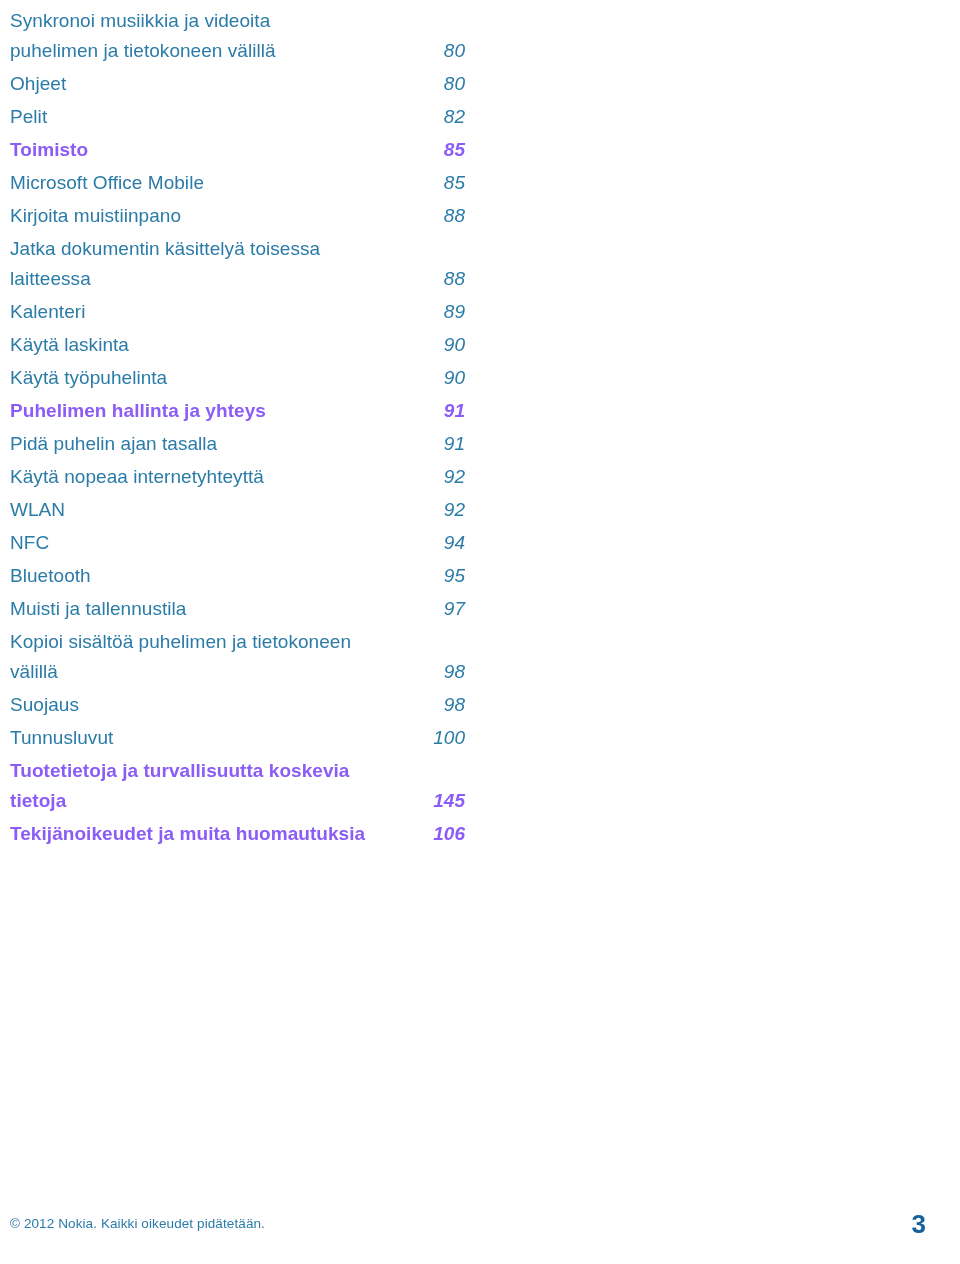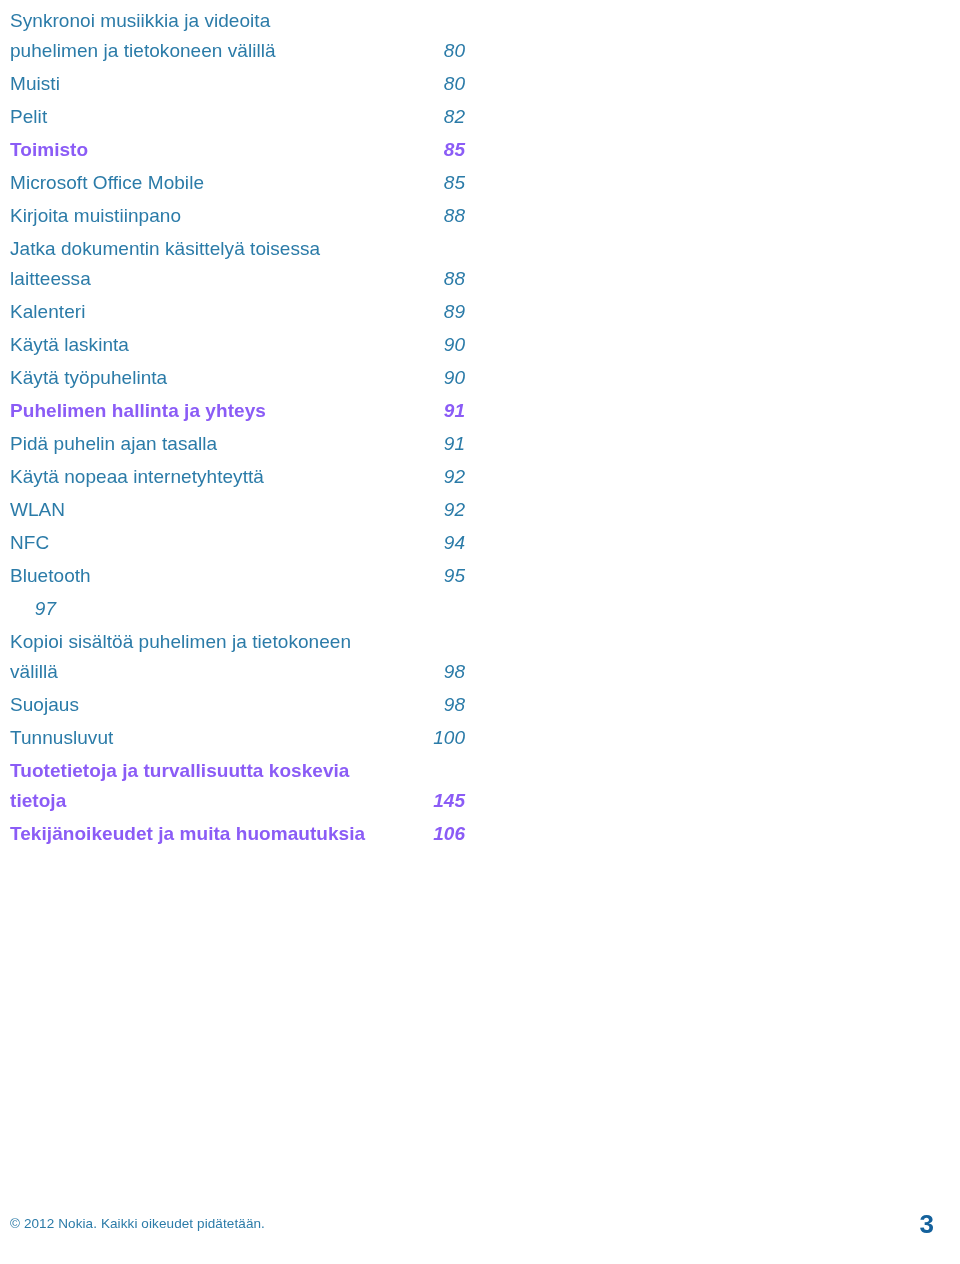--- a/index.html
+++ b/index.html
@@ -65,21 +65,21 @@
   .toc-row.bold .toc-title,
   .toc-row.bold .toc-page {
     font-weight: bold;
     color: #8b5cf6;
   }
 
   
   .footer {
     position: absolute;
     left: 10px;
-    right: 16px;
+    right: 24px;
     bottom: 20px;
     height: 40px;
     display: flex;
     align-items: center;
     justify-content: space-between;
   }
 
   .footer-copy {
     font-size: 13.5px;
     line-height: 18px;
@@ -100,21 +100,21 @@
 
 <div class="page">
 
   <div class="toc">
       <div class="toc-row">
         <div class="toc-title">Synkronoi musiikkia ja videoita
 puhelimen ja tietokoneen välillä</div>
         <div class="toc-page">80</div>
       </div>
       <div class="toc-row">
-        <div class="toc-title">Muisti</div>
+        <div class="toc-title">Ohjeet</div>
         <div class="toc-page">80</div>
       </div>
       <div class="toc-row">
         <div class="toc-title">Pelit</div>
         <div class="toc-page">82</div>
       </div>
       <div class="toc-row bold">
         <div class="toc-title">Toimisto</div>
         <div class="toc-page">85</div>
       </div>
@@ -161,20 +161,21 @@
       </div>
       <div class="toc-row">
         <div class="toc-title">NFC</div>
         <div class="toc-page">94</div>
       </div>
       <div class="toc-row">
         <div class="toc-title">Bluetooth</div>
         <div class="toc-page">95</div>
       </div>
       <div class="toc-row">
+        <div class="toc-title">Muisti ja tallennustila</div>
         <div class="toc-page">97</div>
       </div>
       <div class="toc-row">
         <div class="toc-title">Kopioi sisältöä puhelimen ja tietokoneen
 välillä</div>
         <div class="toc-page">98</div>
       </div>
       <div class="toc-row">
         <div class="toc-title">Suojaus</div>
         <div class="toc-page">98</div>

